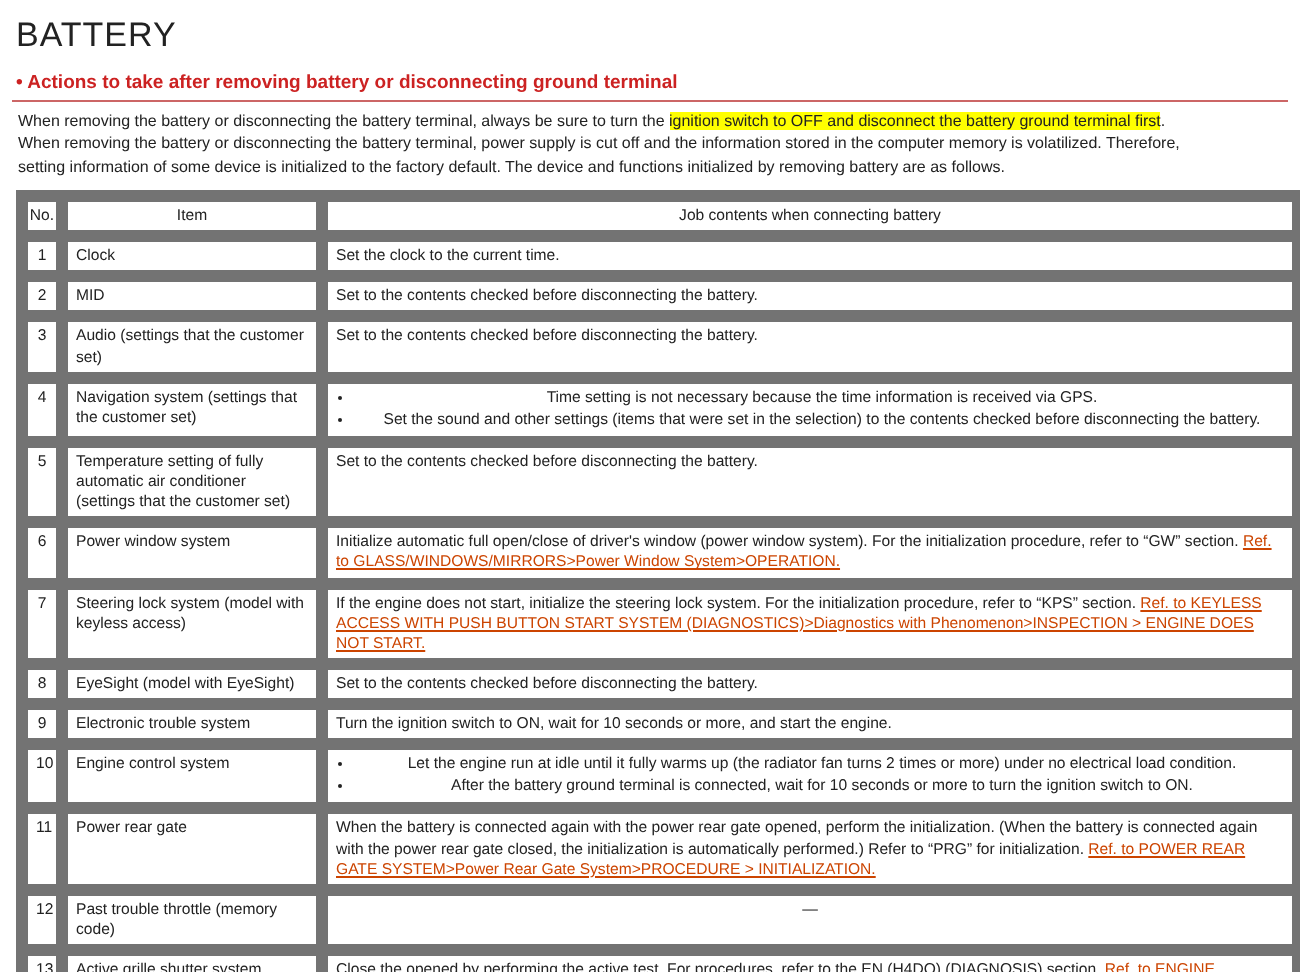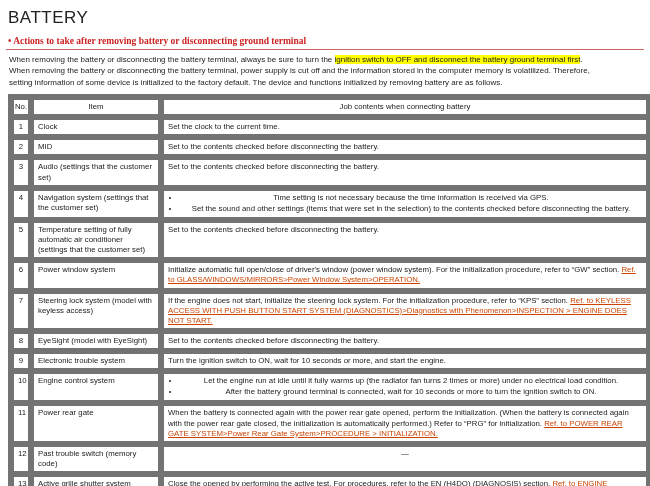--- a/index.html
+++ b/index.html
@@ -28,21 +28,20 @@
     letter-spacing: 0.5px;
     color: #222222;
     margin: 2px 0 8px 2px;
     font-family: "Liberation Sans", sans-serif;
   }
   .section-head {
     color: #cc2222;
     font-size: 9.5px;
     font-weight: bold;
     margin: 0 0 3px 2px;
-    font-family: Liberation Serif, serif;
   }
   .section-head .bullet {
     color: #cc2222;
     font-size: 9.5px;
   }
   .rule {
     border: 0;
     border-top: 1px solid #cc6666;
     margin: 2px 0 4px 0;
   }
@@ -201,21 +200,21 @@
             </ul>
           </td>
         </tr>
         <tr>
           <td class="no">11</td>
           <td class="item">Power rear gate</td>
           <td class="job"><span>When the battery is connected again with the power rear gate opened, perform the initialization. (When the battery is connected again with the power rear gate closed, the initialization is automatically performed.) Refer to “PRG” for initialization. </span><a class="ref" href="#">Ref. to POWER REAR GATE SYSTEM&gt;Power Rear Gate System&gt;PROCEDURE &gt; INITIALIZATION.</a></td>
         </tr>
         <tr>
           <td class="no">12</td>
-          <td class="item">Past trouble switch (memory code)</td>
+          <td class="item">Past trouble throttle (memory code)</td>
           <td class="job dash"><span>—</span></td>
         </tr>
         <tr>
           <td class="no">13</td>
           <td class="item">Active grille shutter system</td>
           <td class="job"><span>Close the opened by performing the active test. For procedures, refer to the EN (H4DO) (DIAGNOSIS) section. </span><a class="ref" href="#">Ref. to ENGINE (DIAGNOSTICS)(H4DO)&gt;System Operation Check Mode&gt;OPERATION.</a></td>
         </tr>
       </tbody>
   </table>
 

